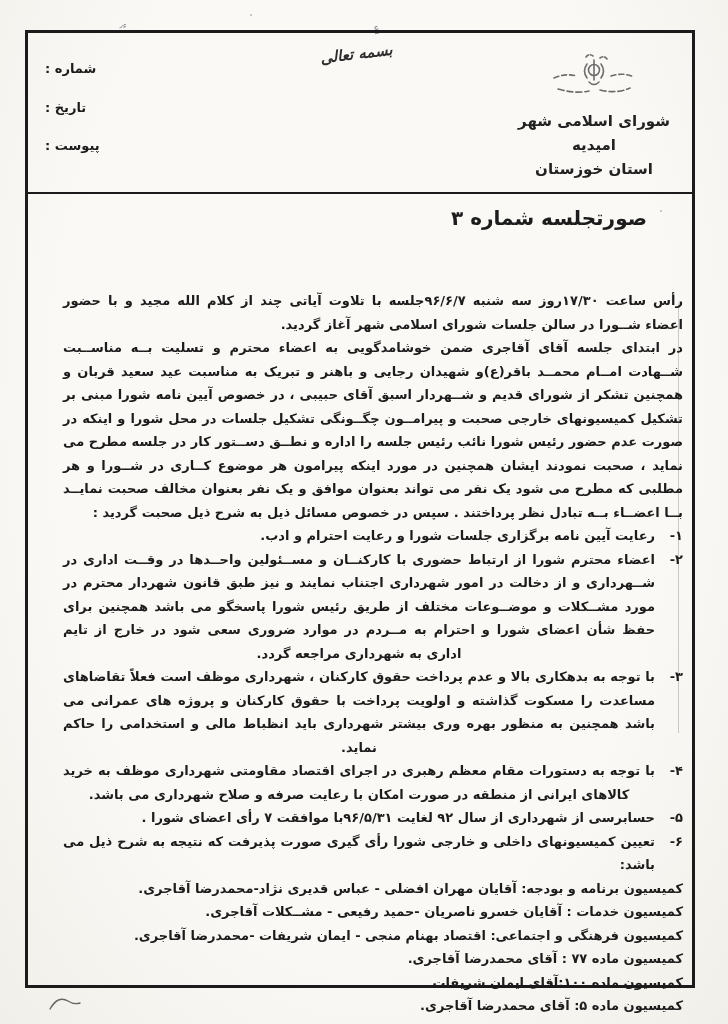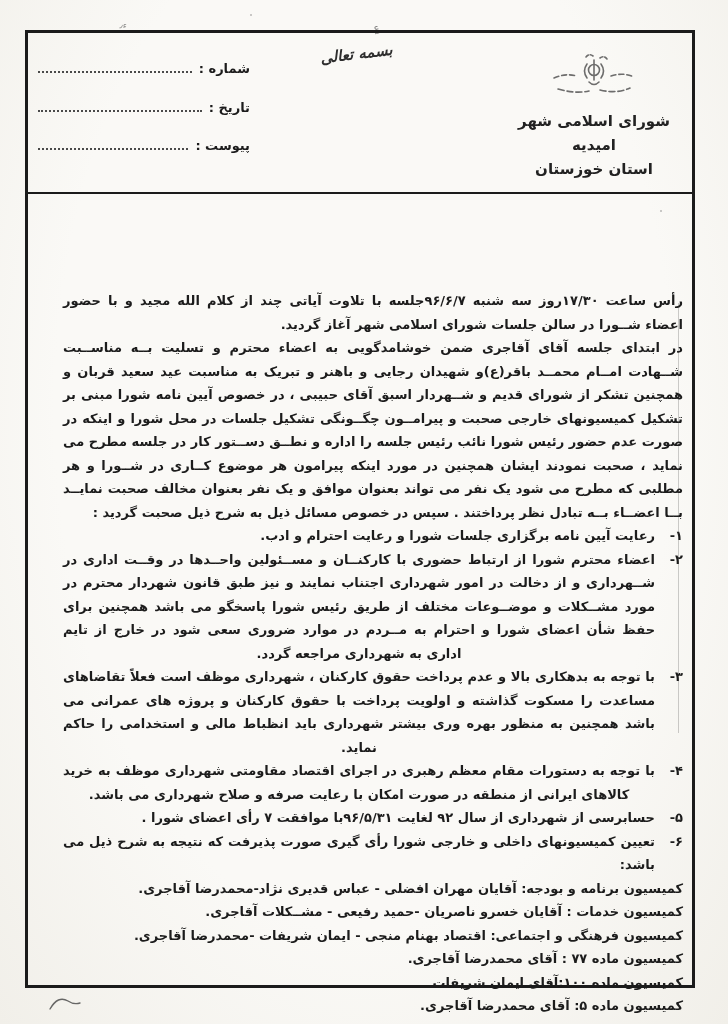--- a/index.html
+++ b/index.html
@@ -19,21 +19,21 @@
   .frame {
     position:absolute;
     left:25px; top:30px; width:670px; height:958px;
     border:3px solid #1b1b1b;
     background:transparent;
   }
   
   .field-row {
     position:absolute; left:10px; width:212px;
     display:flex; direction:rtl; align-items:flex-end;
-    font-size:13px; font-weight:bold;
+    font-size:13px; font-weight:bold;flex-direction:column;
   }
   .field-label { white-space:nowrap; padding-left:7px; letter-spacing:.5px; }
   .field-dots { flex:1; border-bottom:2px dotted #4a4a4a; margin-bottom:3px; height:1px; }
   .row-number { top:28px; }
   .row-date   { top:67px;text-align:right; }
   .row-attach { top:105px; }
 
   .bismillah {
     position:absolute; left:292px; top:12px;
     font-size:15px; font-weight:bold; font-style:italic;
@@ -127,20 +127,21 @@
           <path d="M53 13 q5 7 0 14"></path>
           <path d="M41 31 q5 5 10 0"></path>
         </g>
       </svg>
       <div class="org-line">شورای اسلامی شهر امیدیه</div>
       <div class="org-line">استان خوزستان</div>
     </div>
 
     <div class="separator"></div>
 
+    <div class="doc-title">صورتجلسه شماره ۳</div>
 
     <div class="body-block">
       <p class="para">رأس ساعت ۱۷/۳۰روز سه شنبه ۹۶/۶/۷جلسه با تلاوت آیاتی چند از کلام الله مجید و با حضور اعضاء شــورا در سالن جلسات شورای اسلامی شهر آغاز گردید.</p>
       <p class="para">در ابتدای جلسه آقای آقاجری ضمن خوشامدگویی به اعضاء محترم و تسلیت بــه مناســبت شــهادت امــام محمــد باقر(ع)و شهیدان رجایی و باهنر و تبریک به مناسبت عید سعید قربان و همچنین تشکر از شورای قدیم و شــهردار اسبق آقای حبیبی ، در خصوص آیین نامه شورا مبنی بر تشکیل کمیسیونهای خارجی صحبت و پیرامــون چگــونگی تشکیل جلسات در محل شورا و اینکه در صورت عدم حضور رئیس شورا نائب رئیس جلسه را اداره و نطــق دســتور کار در جلسه مطرح می نماید ، صحبت نمودند ایشان همچنین در مورد اینکه پیرامون هر موضوع کــاری در شــورا و هر مطلبی که مطرح می شود یک نفر می تواند بعنوان موافق و یک نفر بعنوان مخالف صحبت نمایــد بــا اعضــاء بــه تبادل نظر پرداختند . سپس در خصوص مسائل ذیل به شرح ذیل صحبت گردید :</p>
 
       <div class="item">
         <span class="item-num">۱-</span>
         <span class="item-text">رعایت آیین نامه برگزاری جلسات شورا و رعایت احترام و ادب.</span>
       </div>
       <div class="item">

